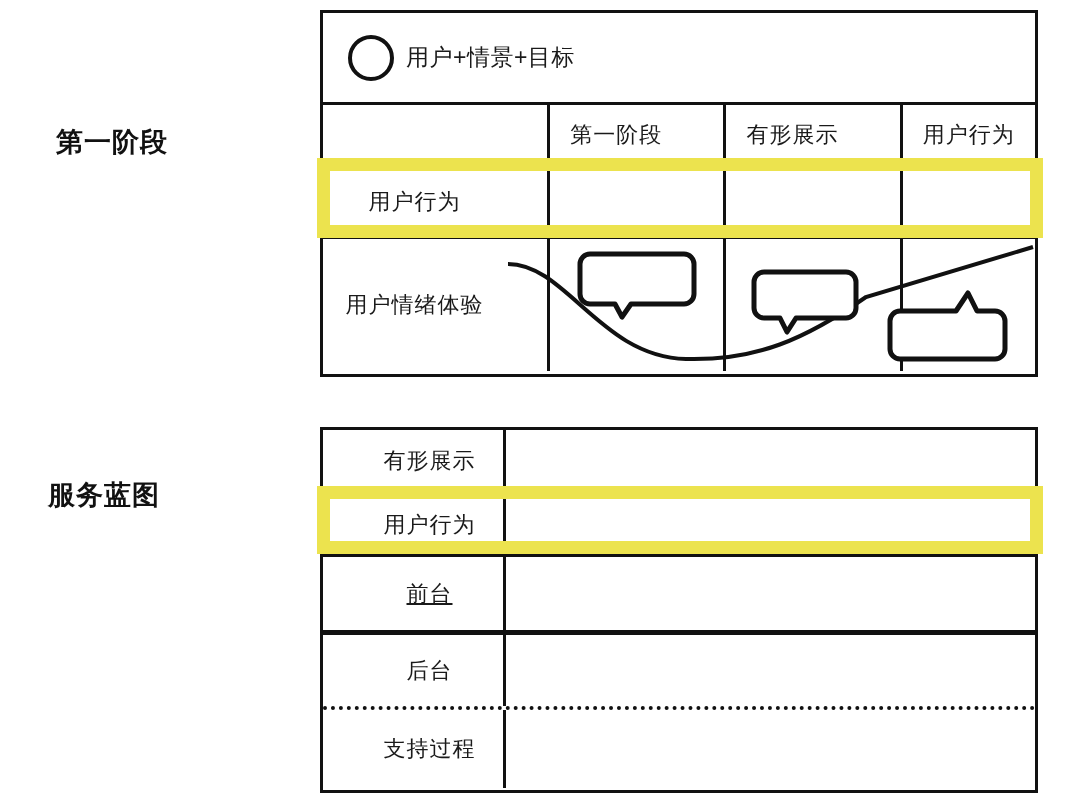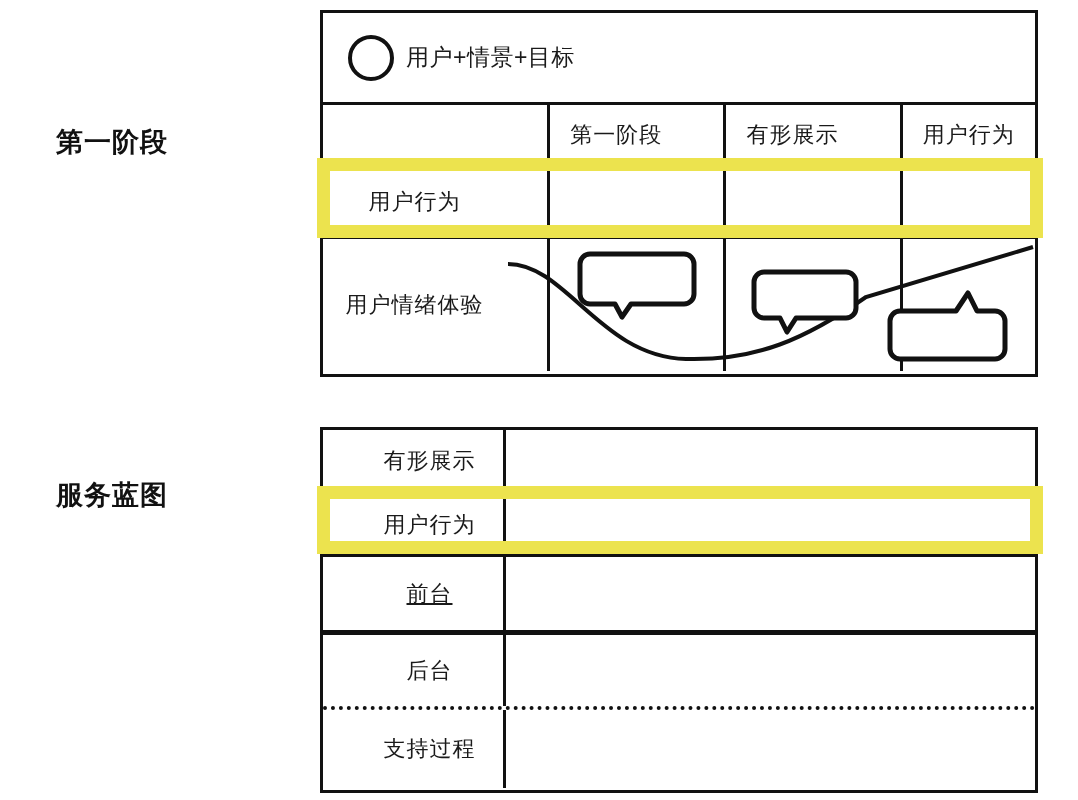--- a/index.html
+++ b/index.html
@@ -19,21 +19,21 @@
   
   .section-title {
     position: absolute;
     font-size: 27px;
     font-weight: bold;
     letter-spacing: 1px;
     color: #111111;
     white-space: nowrap;
   }
   #journey-title { left: 56px; top: 124px; }
-  #blueprint-title { left: 56px; top: 477px; }
+  #blueprint-title { left: 48px; top: 477px; }
 
   
   .table {
     position: absolute;
     box-sizing: border-box;
     border: 3px solid #111111;
     background: #ffffff;
   }
 
   #journey-table {

